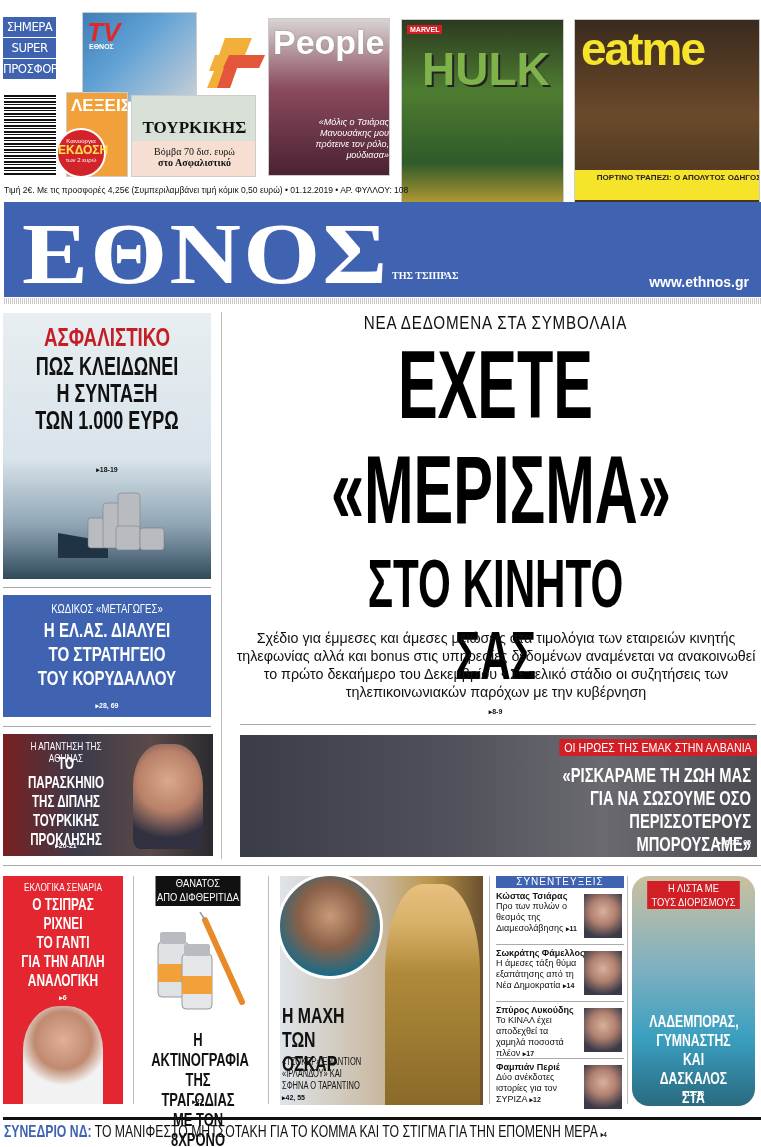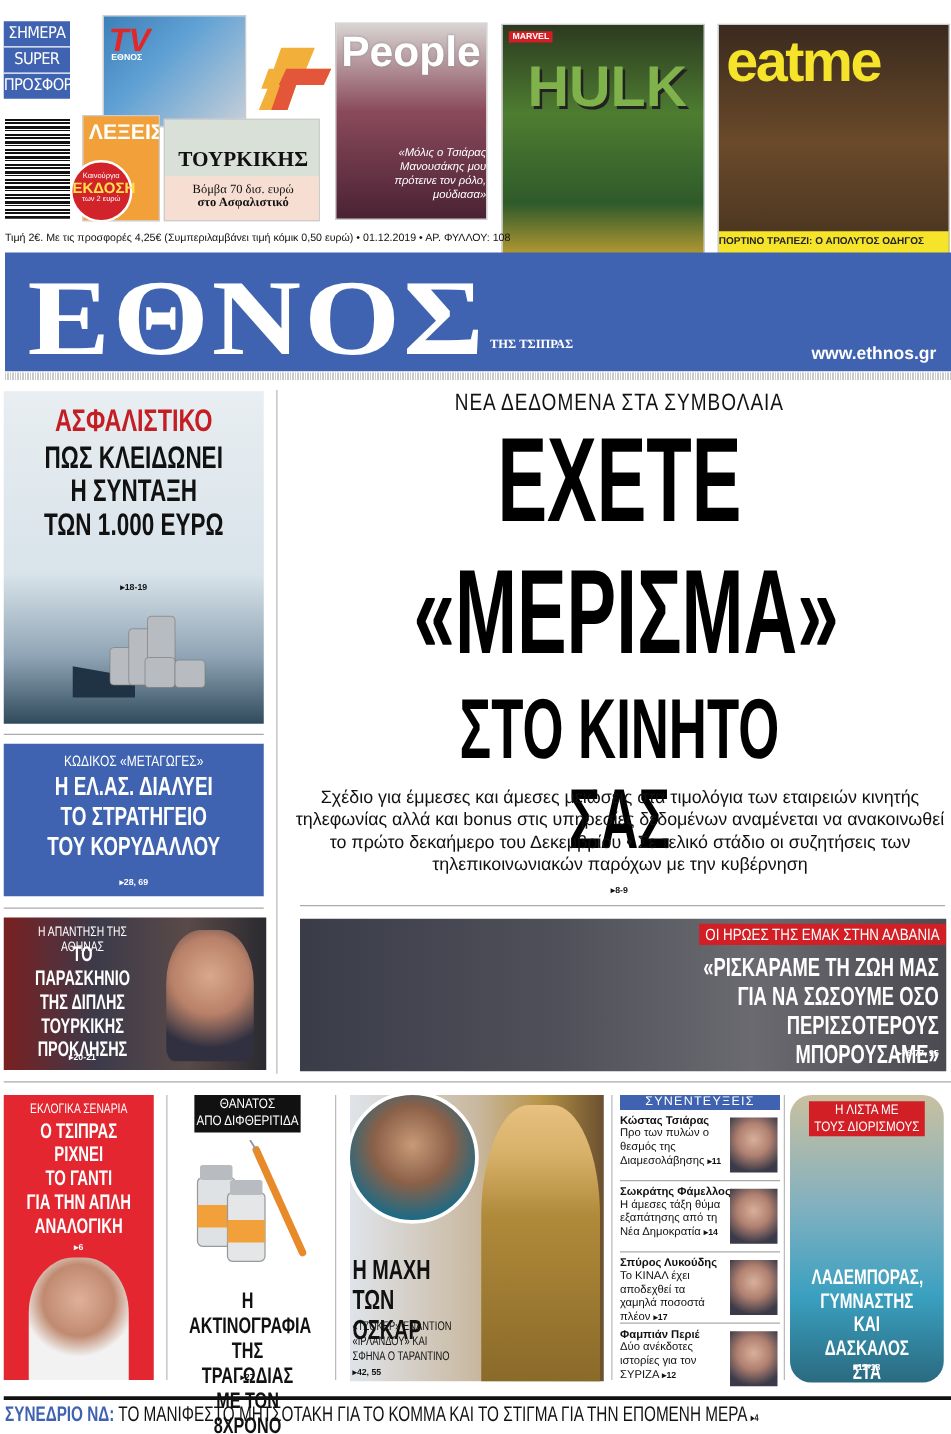--- a/index.html
+++ b/index.html
@@ -25,21 +25,21 @@
   .plus { left: 207px; top: 38px; width: 60px; height: 50px; }
   .people { left: 268px; top: 18px; width: 122px; height: 158px; background: linear-gradient(180deg,#d8d4d2 0%,#8a4a5c 45%,#4a2233 100%); }
   .people-logo { left: 4px; top: 4px; color: #fff; font-weight: 900; font-size: 34px; text-shadow: 0 0 2px #888; }
   .people-quote { left: 20px; top: 98px; width: 100px; color: #fff; font-size: 9px; font-style: italic; text-align: right; line-height: 11px; }
   .hulk { left: 401px; top: 19px; width: 163px; height: 240px; background: linear-gradient(180deg,#2c3a20 0%,#4e7d31 30%,#2f5a2a 60%,#c9a434 80%,#2a2a3a 100%); }
   .hulk-title { left: 20px; top: 22px; color: #7fb24a; font-weight: 900; font-size: 46px; text-shadow: 2px 2px 0 #222; }
   .hulk-marvel { left: 5px; top: 5px; background: #d21f26; color: #fff; font-size: 7px; font-weight: bold; padding: 1px 3px; }
   .hulk-kat { left: 22px; top: 190px; color: #f2e32a; font-weight: 900; font-size: 20px; text-shadow: 1px 1px 0 #222; }
   .eatme { left: 574px; top: 19px; width: 186px; height: 240px; background: linear-gradient(180deg,#3a2a1e 0%,#6a4a2a 40%,#302418 100%); }
   .eatme-logo { left: 6px; top: 2px; color: #f5e42a; font-weight: 900; font-size: 46px; letter-spacing: -2px; }
-  .eatme-band { left: 0; top: 165px; width: 186px; height: 30px; background: #f5e42a; color: #222; font-size: 8px; font-weight: bold; text-align: left; padding-top: 3px; }
+  .eatme-band { left: 0; top: 150px; width: 186px; height: 30px; background: #f5e42a; color: #222; font-size: 8px; font-weight: bold; text-align: right; padding-top: 3px; }
   .barcode { left: 4px; top: 95px; width: 52px; height: 80px; background: repeating-linear-gradient(180deg,#111 0 2px,#fff 2px 3px,#111 3px 4px,#fff 4px 6px); }
   .price-line { left: 4px; top: 185px; font-size: 8.5px; color: #111; }
 
   
   .masthead { left: 4px; top: 202px; width: 757px; height: 95px; background: #3f63b0; }
   .mast-title { left: 18px; top: 2px; color: #fff; font-family: "Liberation Serif", serif; font-weight: 900; font-size: 86px; letter-spacing: 2px; transform: scaleX(1.15); transform-origin: left top; }
   .mast-sub { left: 388px; top: 68px; color: #fff; font-family: "Liberation Serif", serif; font-weight: bold; font-size: 10px; }
   .mast-url { right: 12px; top: 72px; color: #fff; font-weight: bold; font-size: 14px; }
   .stripe { left: 4px; top: 298px; width: 757px; height: 6px; background: repeating-linear-gradient(90deg,#c9c9c9 0 1px,#fff 1px 2px); }
 

